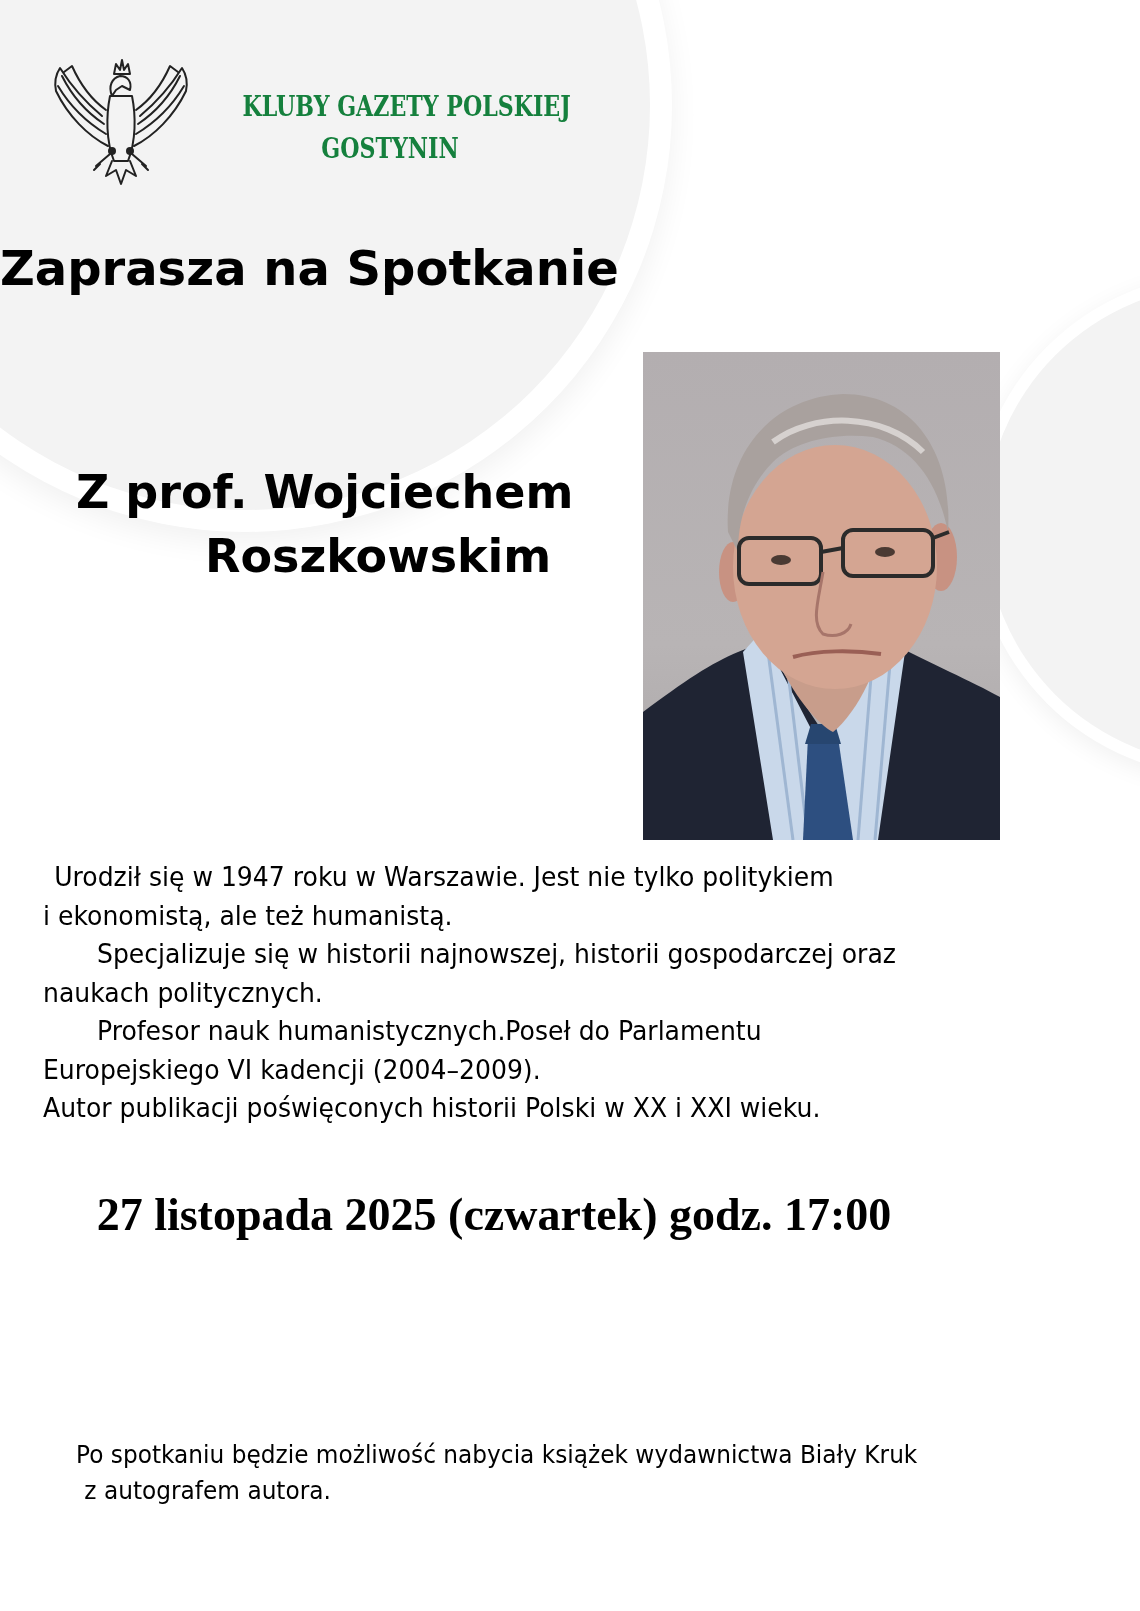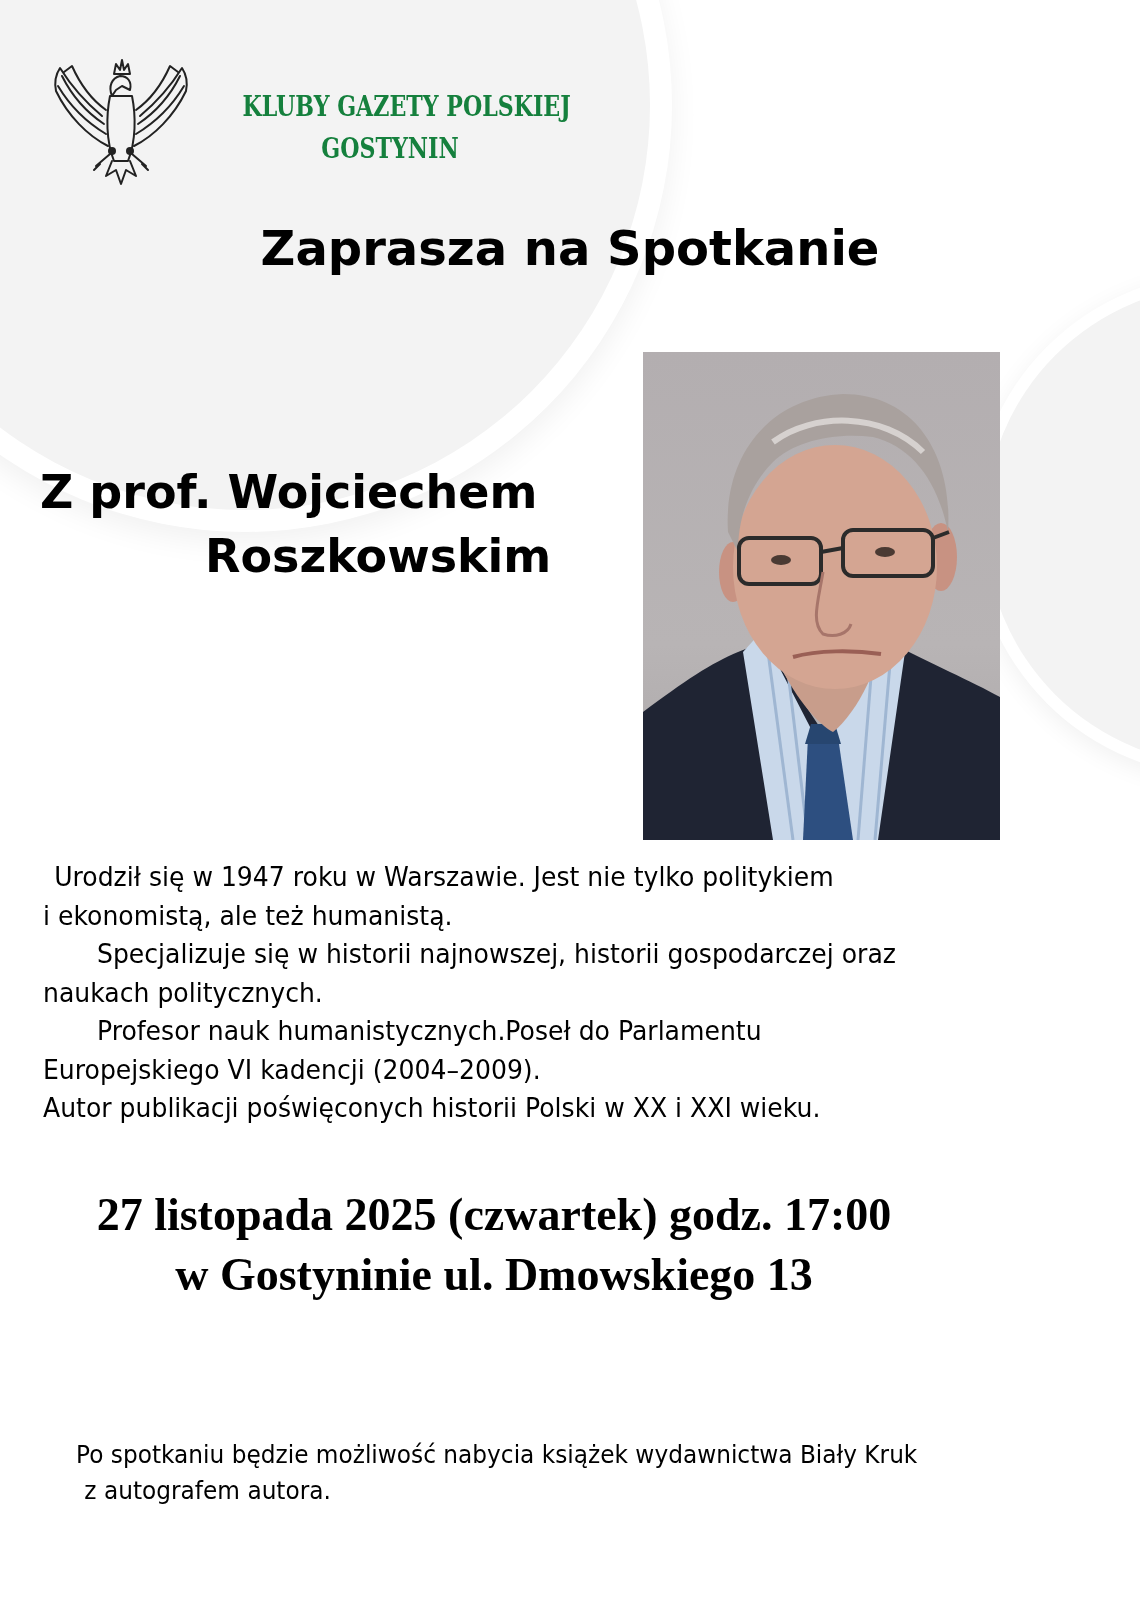--- a/index.html
+++ b/index.html
@@ -22,28 +22,28 @@
     .logo {
       position: absolute; left: 50px; top: 46px; width: 142px; height: 145px;
     }
     .club-name {
       position: absolute; left: 210px; top: 86px; width: 360px; text-align: center;
       font-family: "DejaVu Serif", serif; font-weight: bold; color: #15803d;
       font-size: 27px; line-height: 42px;
     }
     .club-name span { display: block; transform: scaleX(0.82); transform-origin: center; white-space: nowrap; }
     .invite-title {
-      position: absolute; left: 0; width: 1140px; top: 220px; text-align: center;
+      position: absolute; left: 0; width: 1140px; top: 240px; text-align: left;
       font-family: "DejaVu Sans", sans-serif; font-weight: bold; font-size: 48px;
     }
     .guest-name {
       position: absolute; left: 40px; top: 460px; width: 560px;
       font-family: "DejaVu Sans", sans-serif; font-weight: bold; font-size: 46px; line-height: 64px;
     }
-    .guest-name .l1 { display: block; }
+    .guest-name .l1 { display: block; margin-left: 36px; }
     .guest-name .l2 { display: block; padding-left: 165px; }
     .photo {
       position: absolute; left: 643px; top: 352px; width: 357px; height: 488px;
       background: linear-gradient(180deg, #b3aeb0 0%, #b8b4b5 60%, #aaa6a7 100%);
       overflow: hidden;
     }
     .bio {
       position: absolute; left: 43px; top: 858px; width: 1100px;
       font-size: 27px; line-height: 38.5px;
     }
@@ -157,19 +157,18 @@
   <p>i ekonomistą, ale też humanistą.</p>
   <p class="indent">Specjalizuje się w historii najnowszej, historii gospodarczej oraz</p>
   <p>naukach politycznych.</p>
   <p class="indent">Profesor nauk humanistycznych.Poseł do Parlamentu</p>
   <p>Europejskiego VI kadencji (2004–2009).</p>
   <p>Autor publikacji poświęconych historii Polski w XX i XXI wieku.</p>
 </div>
 
 <div class="event">
   <p>27 listopada 2025 (czwartek) godz. 17:00</p>
-  <p>w Gostyninie ul. Dmowskiego 13</p>
 </div>
 
 <div class="footer-note">
   <p>Po spotkaniu będzie możliwość nabycia książek wydawnictwa Biały Kruk</p>
   <p class="l2">z autografem autora.</p>
 </div>
 
 </body></html>

